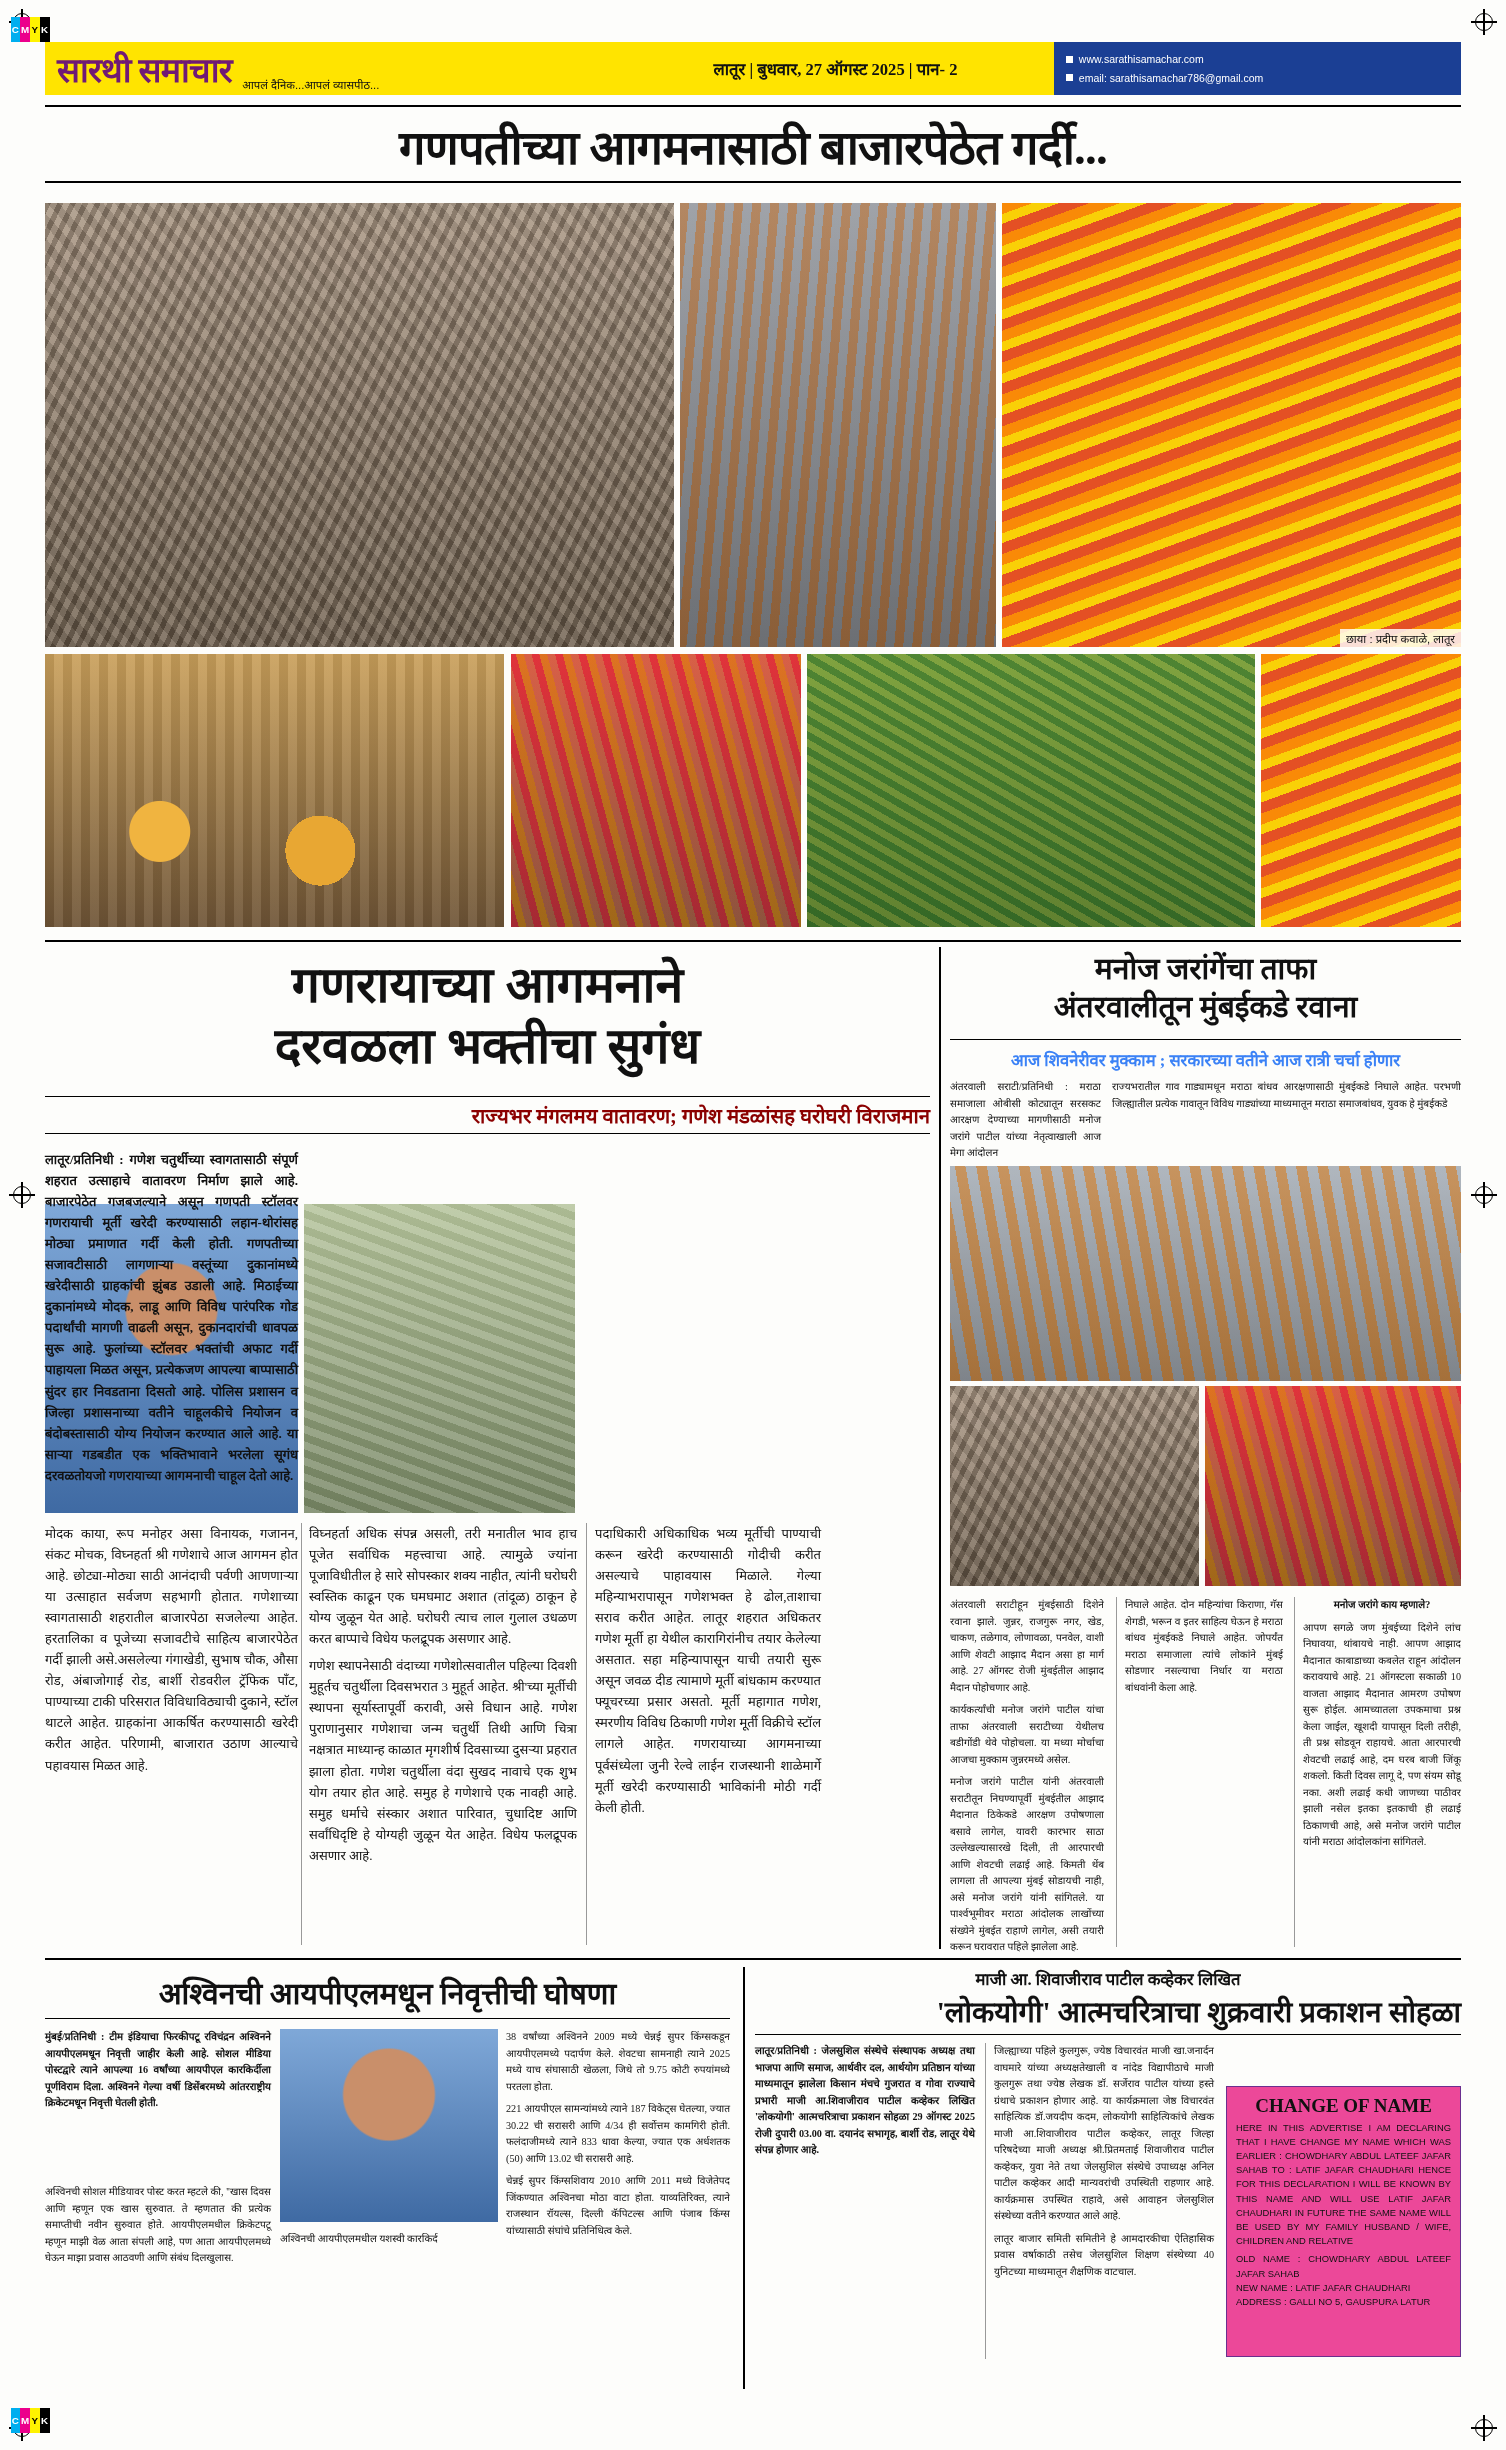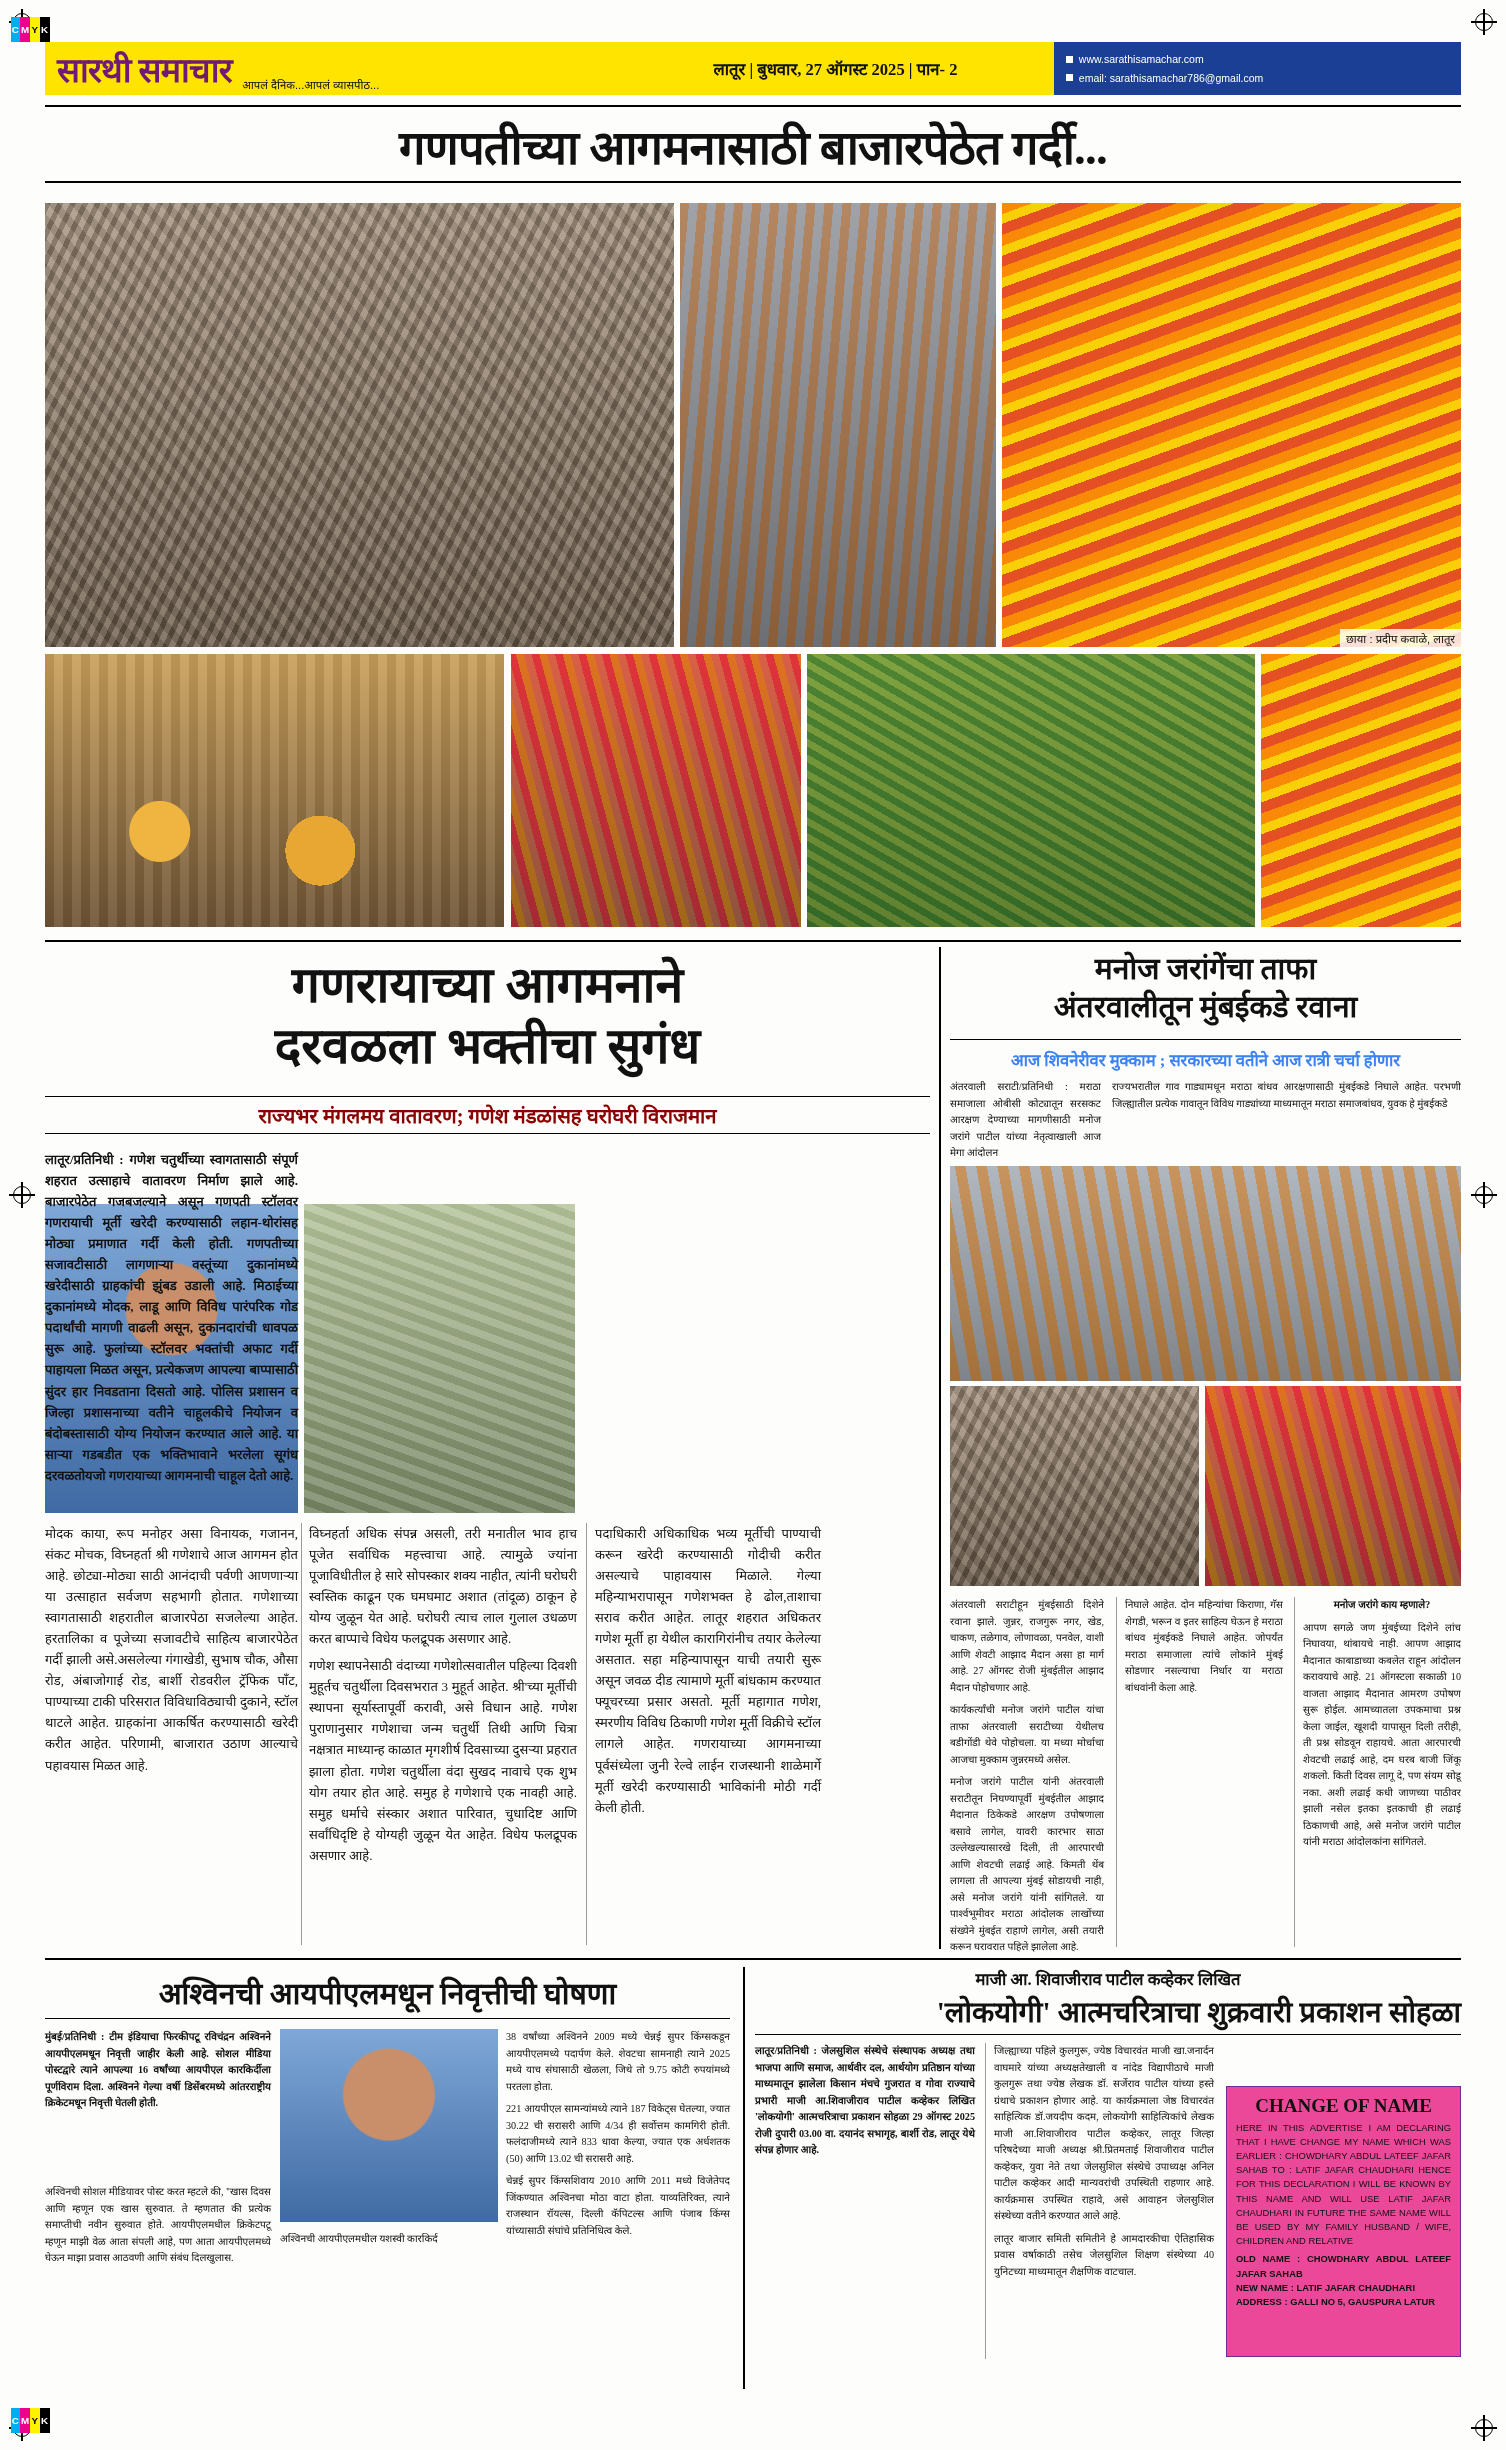--- a/index.html
+++ b/index.html
@@ -165,21 +165,21 @@
     position:absolute;
     font-family:"Liberation Serif", serif;
     font-weight:bold;
     text-align:center;
     line-height:1.22;
   }
 
   .subbar {
     position:absolute;
     border-top:1.5px solid #000; border-bottom:1.5px solid #000;
-    display:flex; align-items:center; justify-content:center;
+    display:flex; align-items:center; justify-content:flex-end;
     font-family:"Liberation Serif", serif;
     font-weight:bold;
     color:#8b0000;
   }
 
   .colrule { position:absolute; width:0.8px; background:#999; }
 
   .body-col {
     position:absolute;
     font-family:"Liberation Serif", serif;
@@ -205,21 +205,21 @@
     border:1.5px solid #6a2f8f;
     background:#ec4899;
     padding:7.5px 9px;
   }
   .con-title {
     text-align:center; font-weight:bold; font-size:19px;
     font-family:"Liberation Serif", serif;
     margin-bottom:4.5px;
   }
   .con-body { font-size:9.4px; line-height:1.5; text-align:justify; }
-  .con-body b { font-weight:bold; }
+  .con-body b { font-weight:normal; }
 
   .hr-thin { position:absolute; height:0.8px; background:#000; }
   .hr-thick { position:absolute; height:2.3px; background:#000; }
 </style>
 </head>
 <body>
 
 <div class="page">
 
   <div class="regmark" style="left:9px; top:9px;">

